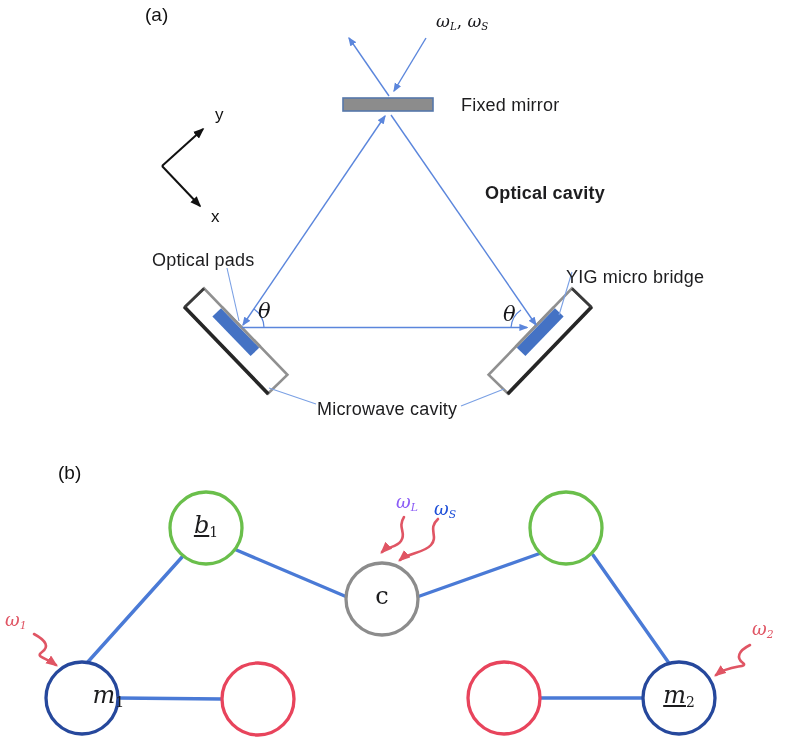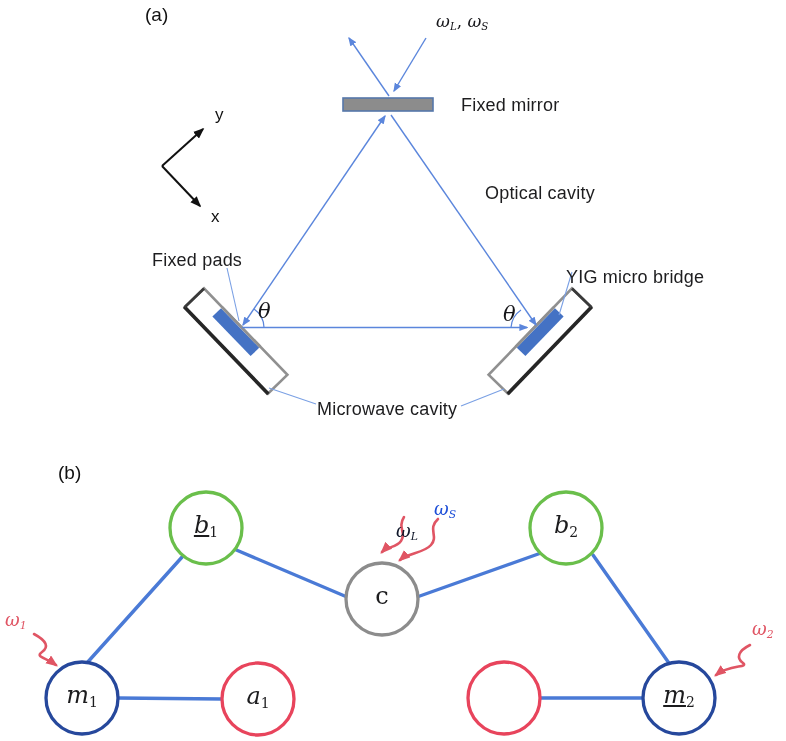--- a/index.html
+++ b/index.html
@@ -111,55 +111,49 @@
   <div class="lbl tag" style="left:145px; top:4px;">(a)</div>
 
   <div class="lbl math pump-label" style="left:436px; top:11px;">
     <span class="base">ω</span><span class="sub">L</span><span class="sep">, </span><span class="base">ω</span><span class="sub">S</span>
   </div>
 
   <div class="lbl axis-lbl" style="left:215px; top:105px;">y</div>
   <div class="lbl axis-lbl" style="left:211px; top:207px;">x</div>
 
   <div class="lbl sans" style="left:461px; top:95px;">Fixed mirror</div>
-  <div class="lbl sans" style="left:485px; top:183px;">Optical cavity</div>
-  <div class="lbl sans" style="left:152px; top:250px;">Fixed pads</div>
+  <div class="lbl sans" style="left:485px; top:183px;font-weight:bold;">Optical cavity</div>
+  <div class="lbl sans" style="left:152px; top:250px;">Optical pads</div>
   <div class="lbl sans" style="left:566px; top:255px;margin-top:12px;">YIG micro bridge</div>
   <div class="lbl sans" style="left:317px; top:399px;">Microwave cavity</div>
 
   <div class="lbl math theta" style="left:258px; top:299px;">θ</div>
   <div class="lbl math theta" style="left:503px; top:302px;">θ</div>
 
   <div class="lbl tag" style="left:58px; top:462px;">(b)</div>
 
   <div class="lbl math node-label" style="left:164px; top:511px;text-decoration:underline;">
     <span class="base">b</span><span class="sub">1</span>
   </div>
-  <div class="lbl math node-label" style="left:524px; top:511px;">
-    <span class="base">b</span><span class="sub">2</span>
-  </div>
   <div class="lbl math node-label upright-base" style="left:340px; top:582px;">
     <span class="base">c</span><span class="sub"></span>
   </div>
-  <div class="lbl math node-label" style="left:40px; top:681px;">
+  <div class="lbl math node-label" style="left:40px; top:681px;text-align:right;">
     <span class="base">m</span><span class="sub">1</span>
   </div>
   <div class="lbl math node-label" style="left:637px; top:681px;text-decoration:underline;">
     <span class="base">m</span><span class="sub">2</span>
-  </div>
-  <div class="lbl math node-label" style="left:216px; top:682px;">
-    <span class="base">a</span><span class="sub">1</span>
   </div>
 
   <div class="lbl math drive-label" style="left:5px; top:609px; color:#e05564;">
     <span class="base">ω</span><span class="sub">1</span>
   </div>
   <div class="lbl math drive-label" style="left:752px; top:618px; color:#e05564;">
     <span class="base">ω</span><span class="sub">2</span>
   </div>
-  <div class="lbl math drive-label" style="left:396px; top:491px; color:#0f172a;margin-top:29px;">
+  <div class="lbl math drive-label" style="left:396px; top:491px; color:#8b5cf6;">
     <span class="base">ω</span><span class="sub">L</span>
   </div>
   <div class="lbl math drive-label" style="left:434px; top:498px; color:#1d4ed8;">
     <span class="base">ω</span><span class="sub">S</span>
   </div>
 
 </div>
 
 </body></html>

